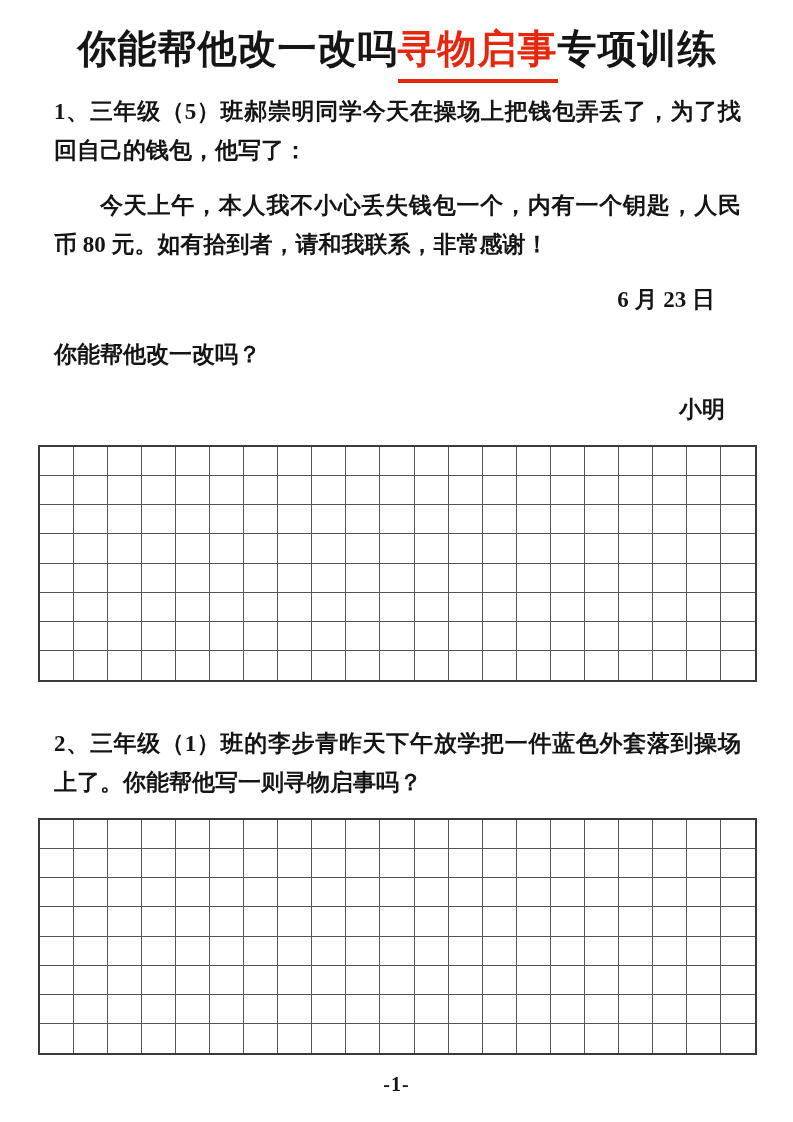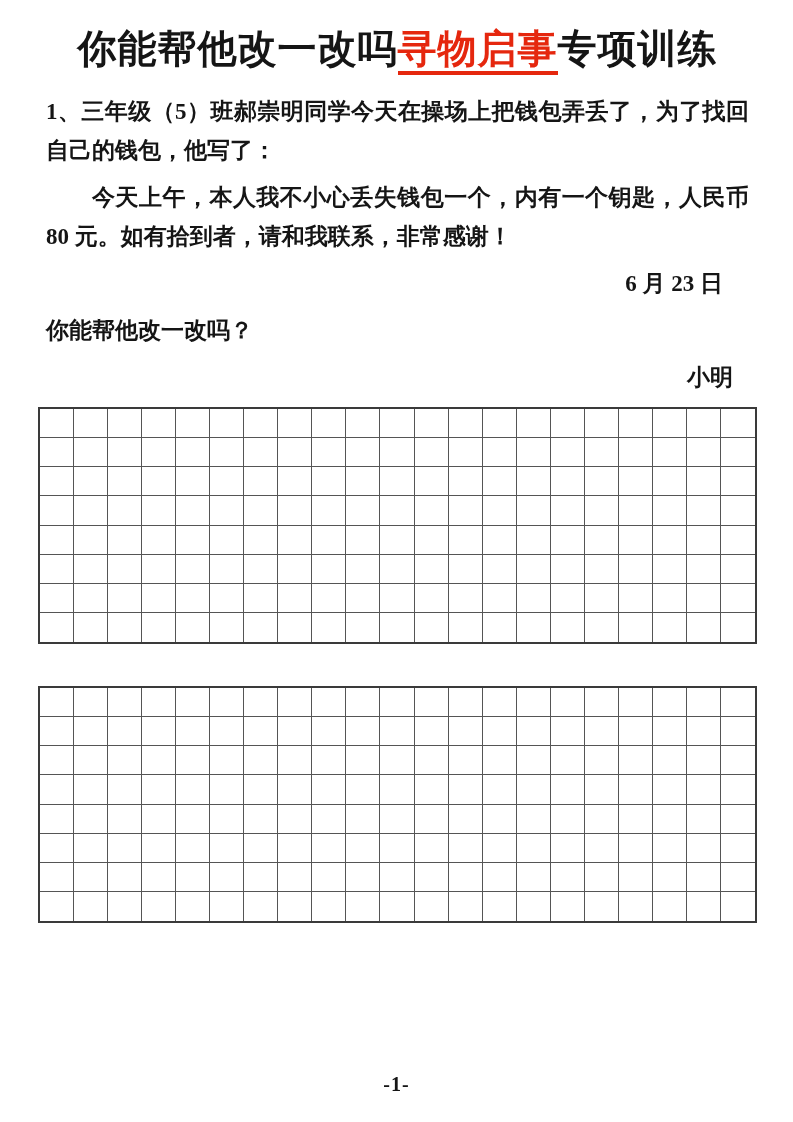--- a/index.html
+++ b/index.html
@@ -19,29 +19,29 @@
     font-family: "Liberation Sans", sans-serif;
     font-weight: bold;
     font-size: 39px;
     letter-spacing: 1px;
     margin: 10px 0 16px 0;
     white-space: nowrap;
   }
   .title .hl {
     color: var(--accent, #e5270e);
     border-bottom: 4px solid var(--accent, #e5270e);
-    padding-bottom: 1px;
+    padding-bottom: 9px;
   }
 
   .text {
     font-size: 23px;
     font-weight: bold;
     line-height: 39px;
     text-align: justify;
-    margin: 8px;
+    margin: 16px;
   }
   .indent2 { text-indent: 2em; }
   .center { text-align: center; }
   .right  { text-align: right; }
   .date-line { padding-right: 26px; margin-top: 2px; text-align: right; }
   .sign-line { padding-right: 16px; }
   .followup  { margin-top: 8px; }
 
   .q2 { margin-top: 42px; }
 
@@ -254,20 +254,21 @@
         <div class="cell last-row"></div>
         <div class="cell last-row"></div>
         <div class="cell last-row"></div>
         <div class="cell last-row"></div>
         <div class="cell last-row"></div>
         <div class="cell last-col last-row"></div>
       </div>
   </section>
 
   <section class="q2">
+    <p class="text">2、三年级（1）班的李步青昨天下午放学把一件蓝色外套落到操场上了。你能帮他写一则寻物启事吗？</p>
 
     <div class="grid grid-2" style="grid-template-columns: repeat(21, 1fr); grid-template-rows: repeat(8, 1fr);">
         <div class="cell"></div>
         <div class="cell"></div>
         <div class="cell"></div>
         <div class="cell"></div>
         <div class="cell"></div>
         <div class="cell"></div>
         <div class="cell"></div>
         <div class="cell"></div>

